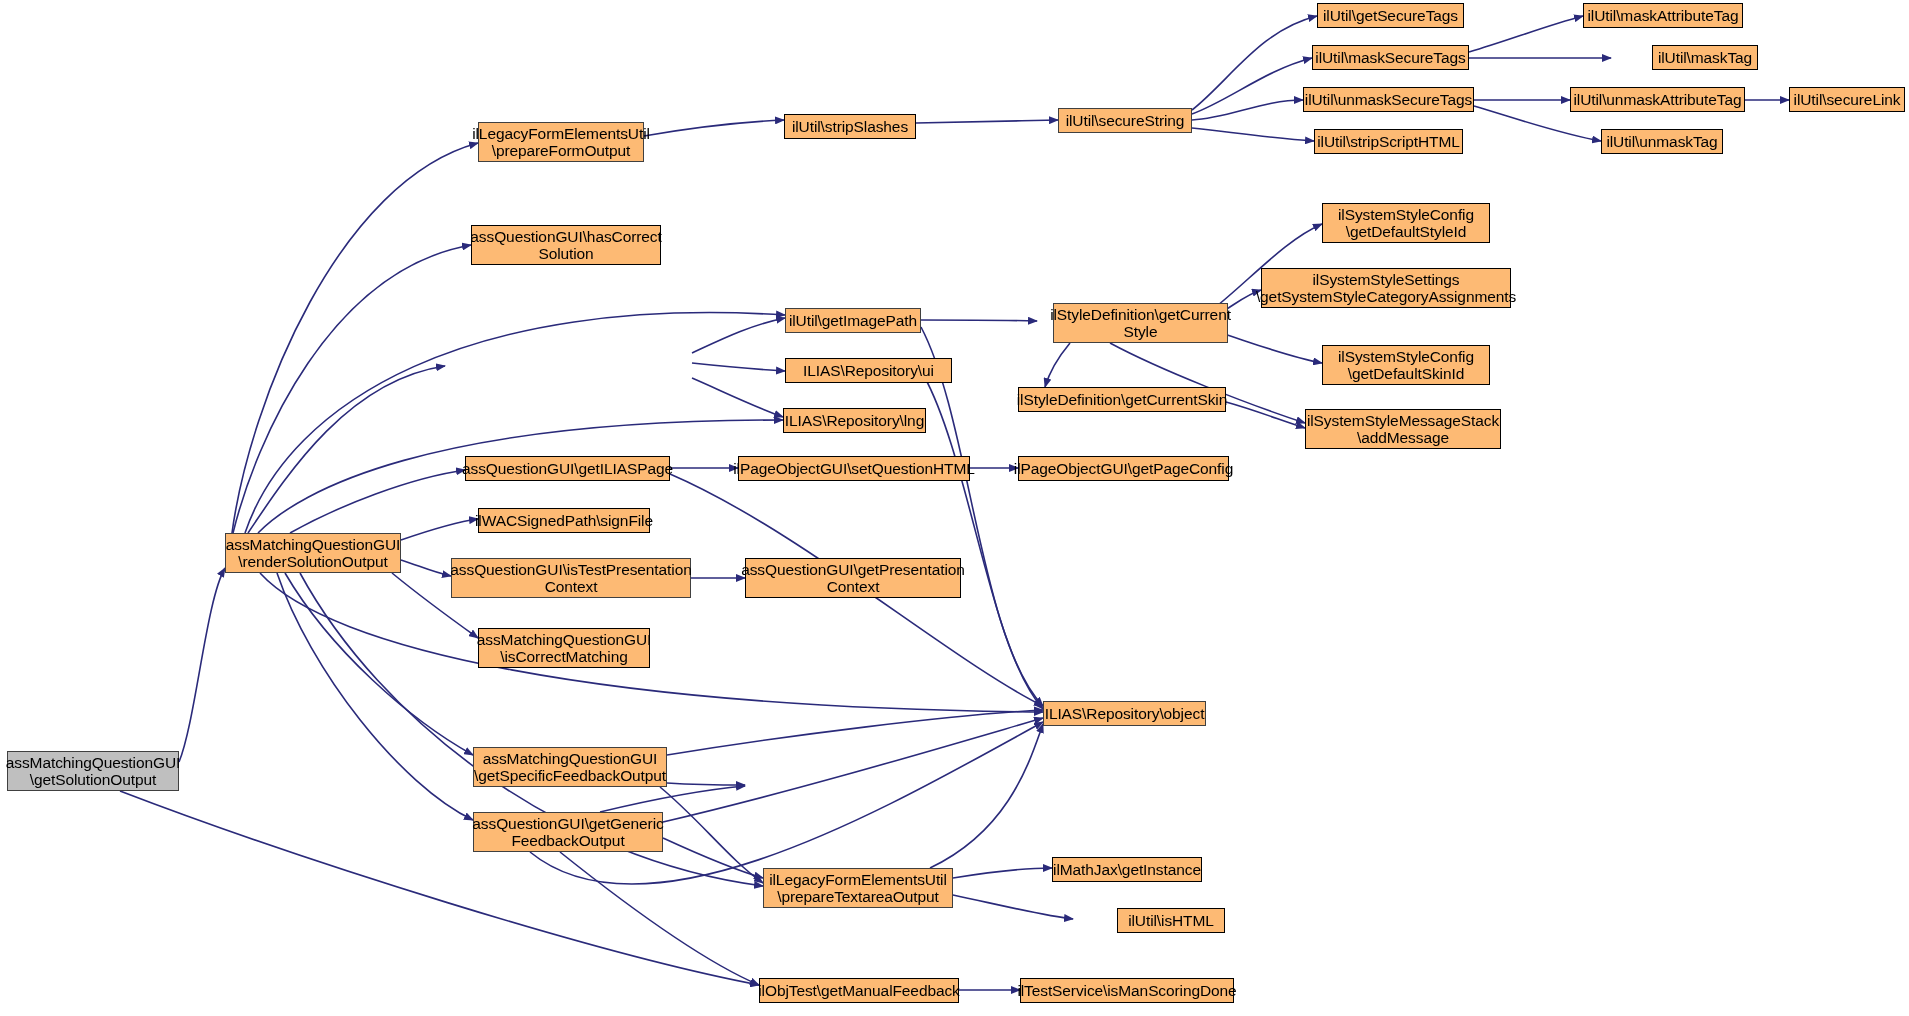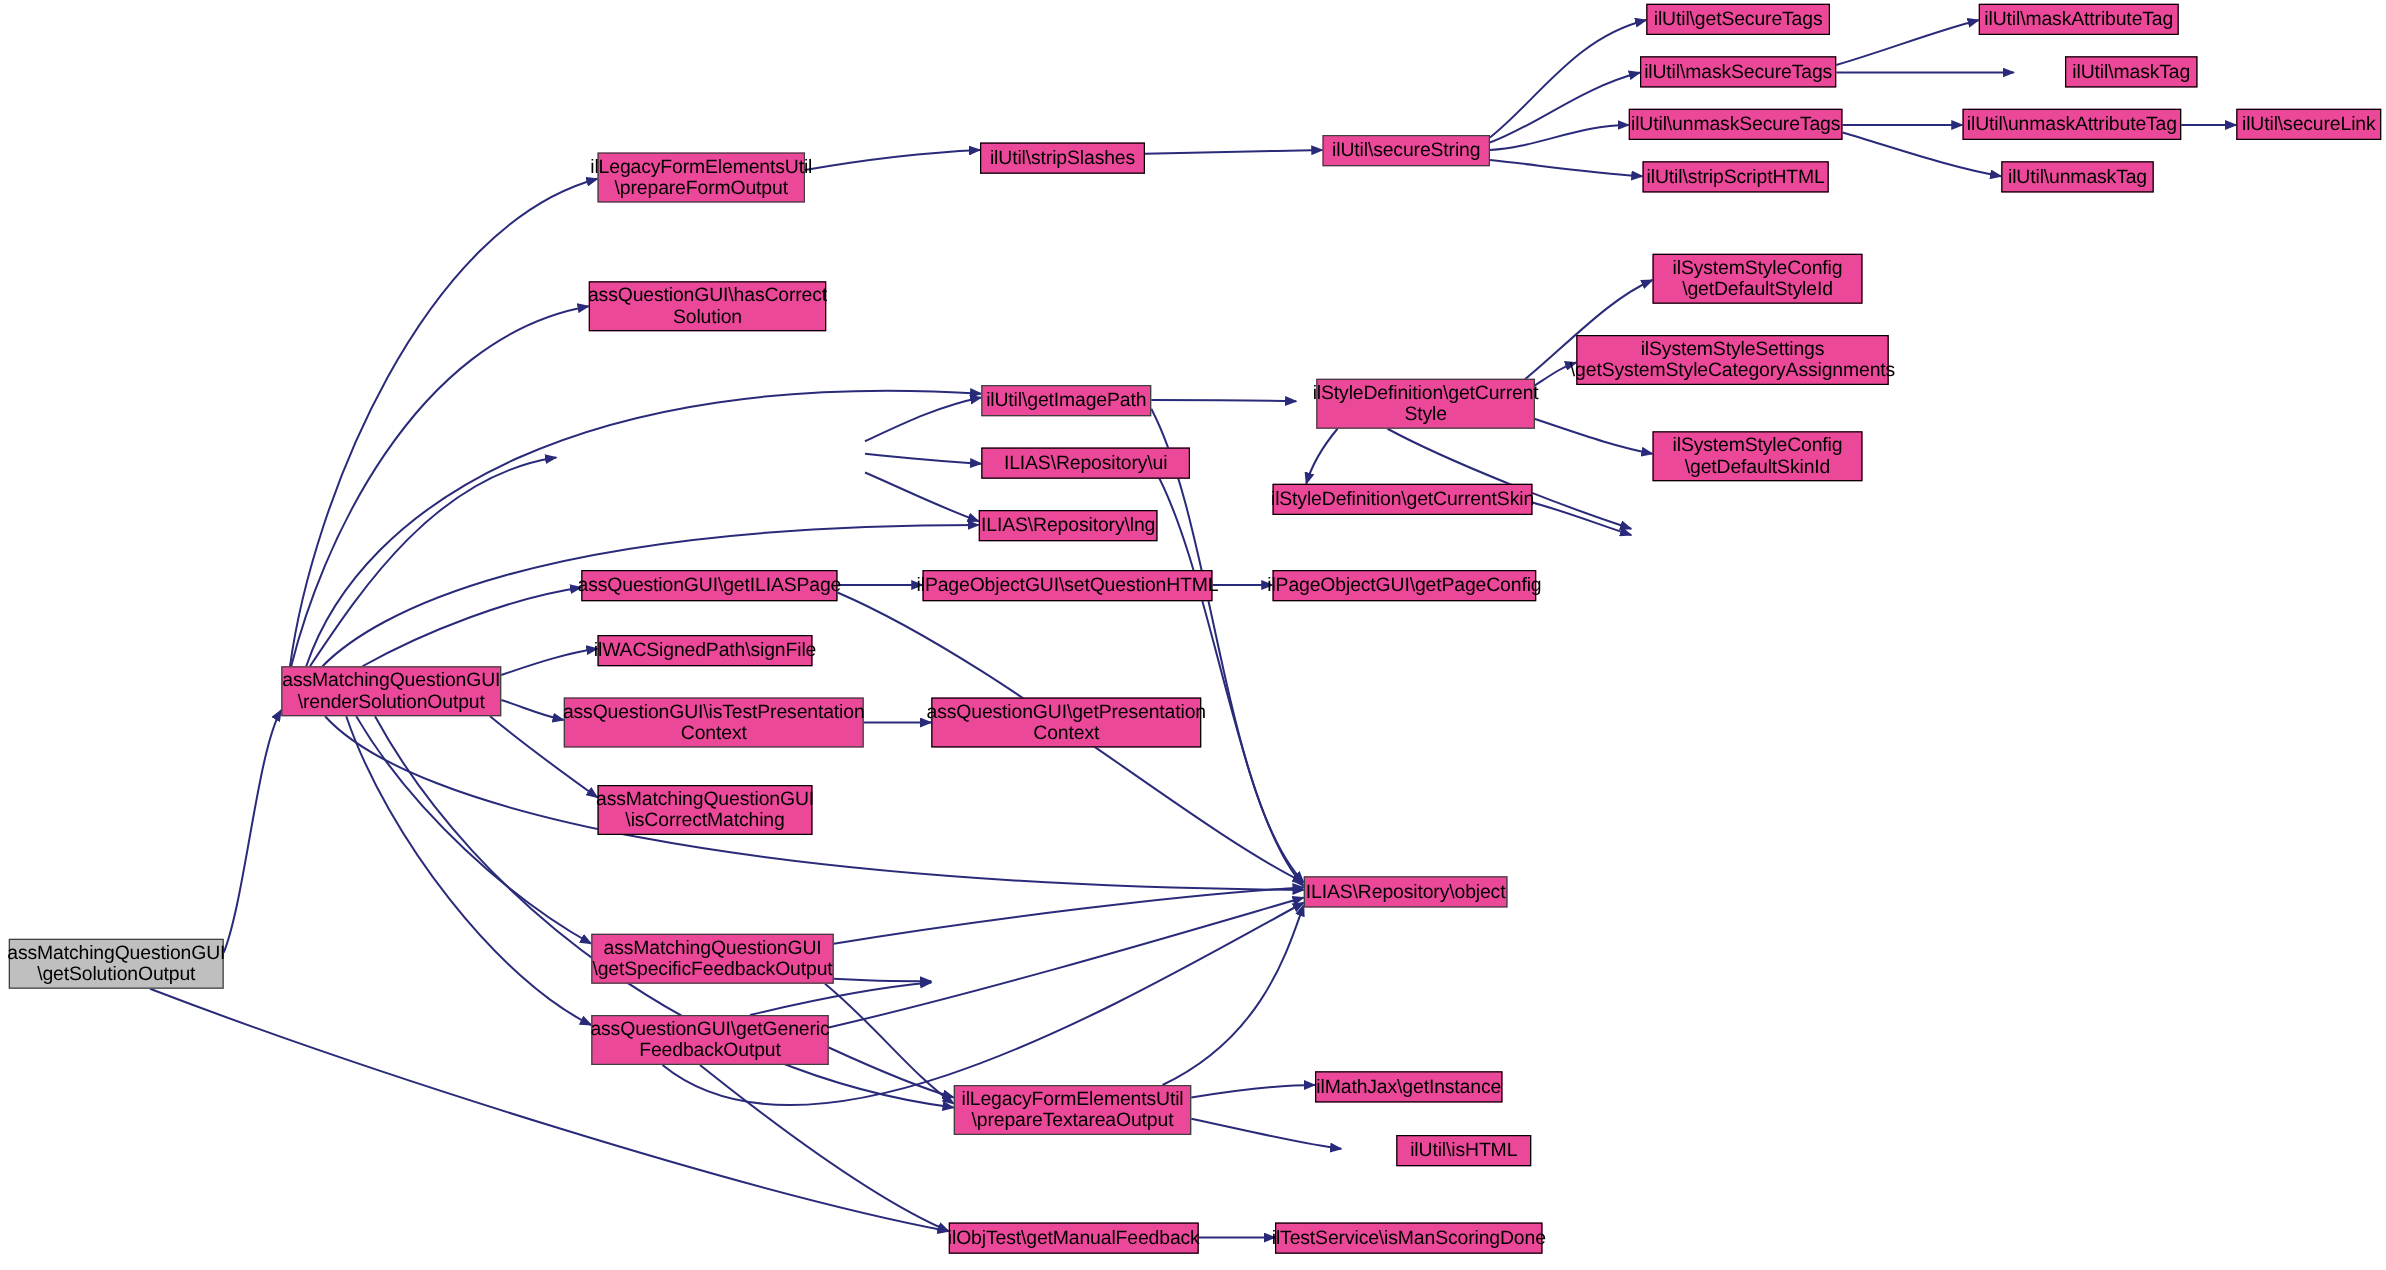--- a/index.html
+++ b/index.html
@@ -31,21 +31,21 @@
     width: 1909px;
     height: 1016px;
   }
   .node {
     position: absolute;
     box-sizing: border-box;
     display: flex;
     align-items: center;
     justify-content: center;
     text-align: center;
-    background: #ec4899;
+    background: #fdba74;
     border: 1px solid #000000;
     color: #000000;
     font-size: 15.5px;
     line-height: 1.12;
     letter-spacing: -0.1px;
     white-space: pre-line;
     padding: 1px 4px;
   }
   .node.root {
     background: #bfbfbf;
@@ -147,20 +147,22 @@
       <div class="node" style="left: 783px; top: 408px; width: 143px; height: 25px;">ILIAS\Repository\lng</div>
       <div class="node thick" style="left: 1037px; top: 303px; width: 175px; height: 40px; margin-left: 16px;">ilStyleDefinition\getCurrent
 Style</div>
       <div class="node" style="left: 1322px; top: 203px; width: 168px; height: 40px;">ilSystemStyleConfig
 \getDefaultStyleId</div>
       <div class="node" style="left: 1261px; top: 268px; width: 250px; height: 40px;">ilSystemStyleSettings
 \getSystemStyleCategoryAssignments</div>
       <div class="node" style="left: 1322px; top: 345px; width: 168px; height: 40px;">ilSystemStyleConfig
 \getDefaultSkinId</div>
       <div class="node" style="left: 1018px; top: 387px; width: 208px; height: 25px;">ilStyleDefinition\getCurrentSkin</div>
+      <div class="node" style="left: 1305px; top: 409px; width: 196px; height: 40px;">ilSystemStyleMessageStack
+\addMessage</div>
       <div class="node" style="left: 465px; top: 456px; width: 205px; height: 25px;">assQuestionGUI\getILIASPage</div>
       <div class="node" style="left: 738px; top: 456px; width: 232px; height: 25px;">ilPageObjectGUI\setQuestionHTML</div>
       <div class="node" style="left: 1018px; top: 456px; width: 211px; height: 25px;">ilPageObjectGUI\getPageConfig</div>
       <div class="node" style="left: 478px; top: 508px; width: 172px; height: 25px;">ilWACSignedPath\signFile</div>
       <div class="node thick" style="left: 451px; top: 558px; width: 240px; height: 40px;">assQuestionGUI\isTestPresentation
 Context</div>
       <div class="node" style="left: 745px; top: 558px; width: 216px; height: 40px;">assQuestionGUI\getPresentation
 Context</div>
       <div class="node" style="left: 478px; top: 628px; width: 172px; height: 40px;">assMatchingQuestionGUI
 \isCorrectMatching</div>

